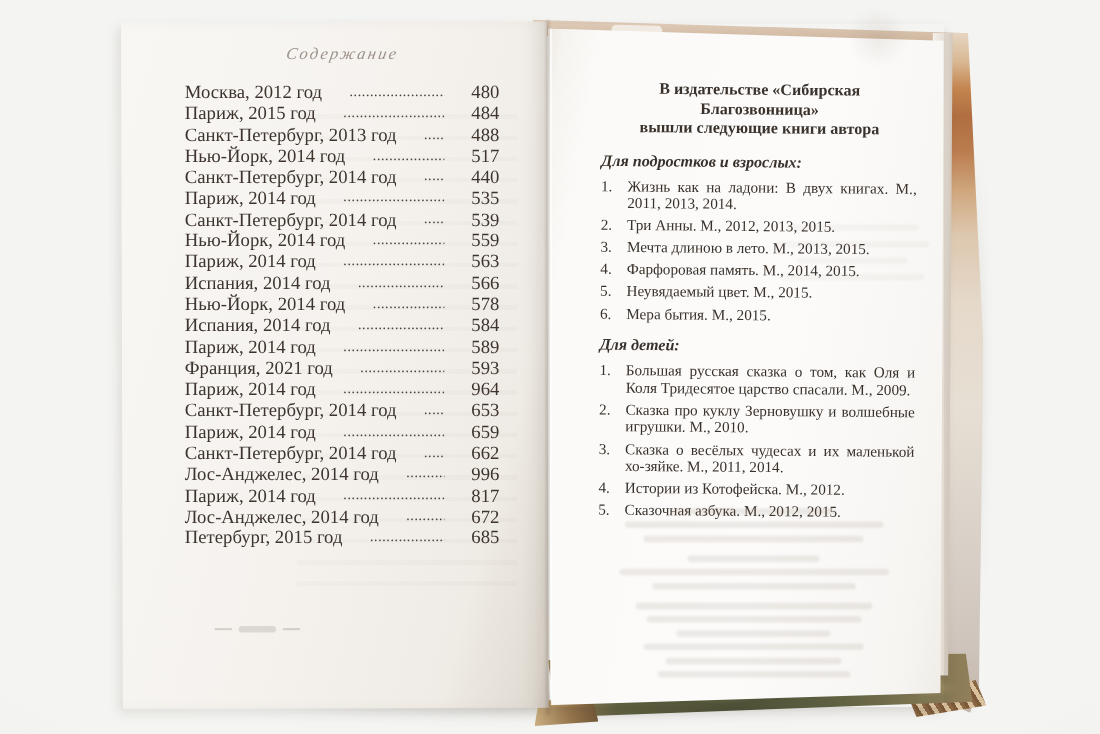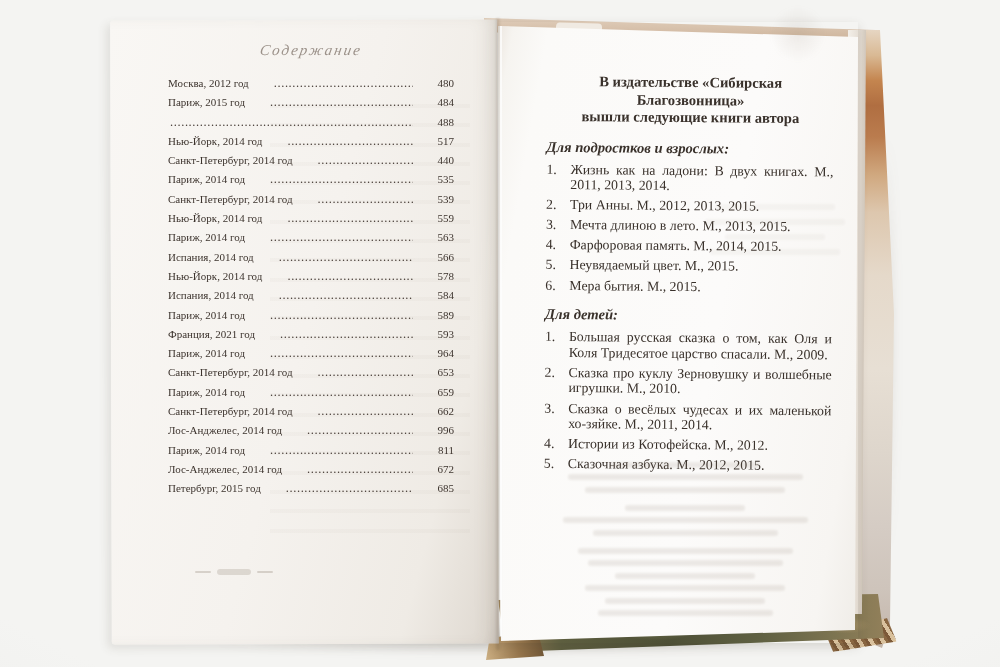--- a/index.html
+++ b/index.html
@@ -63,21 +63,21 @@
     background:linear-gradient(to right,rgba(70,55,42,0),rgba(70,55,42,.20) 60%,rgba(70,55,42,.05));
     filter:blur(.8px);}
   .page-right-edge-hl{position:absolute;left:500px;top:26px;width:2px;height:610px;
     background:rgba(255,255,255,.75);}
   
   .lp-content{position:absolute;left:111px;top:20px;width:387px;height:624px;
     padding:20px 44px 0 57px;box-sizing:border-box;color:#3d342e;}
   .toc-title{text-align:center;font-style:italic;color:#9b9189;font-size:15px;
     letter-spacing:2px;transform:skewX(-10deg);margin-top:2px;}
   .toc-list{margin-top:15px;}
-  .toc-row{display:flex;align-items:center;font-size:11px;line-height:19.3px;white-space:nowrap;gap:23px;}
+  .toc-row{display:flex;align-items:center;font-size:17px;line-height:19.3px;white-space:nowrap;gap:23px;}
   .toc-dots{flex:1;overflow:hidden;margin:0 2px;color:#4a403a;font-size:12.5px;letter-spacing:.6px;}
   .toc-dots::after{content:"........................................................................................................";}
   .toc-page{text-align:right;}
   .lp-showthrough{position:absolute;left:270px;top:95px;width:200px;height:450px;opacity:.5;
     background:repeating-linear-gradient(to bottom,transparent 0 9px,rgba(125,108,90,.07) 9px 13px,transparent 13px 19.3px);}
   .page-mark{position:absolute;left:174px;top:566px;width:120px;height:12px;opacity:.25;filter:blur(.7px);
     display:flex;align-items:center;justify-content:center;gap:6px;}
   .page-mark i{display:block;height:2px;background:#7d6e5e;border-radius:2px;}
   .pm-dash{width:16px;}
   .pm-mid{width:34px;height:6px !important;border-radius:3px !important;opacity:.8;}
@@ -128,20 +128,21 @@
           <span class="toc-page">480</span>
         </div>
 
         <div class="toc-row">
           <span class="toc-label">Париж, 2015 год</span>
           <span class="toc-dots"></span>
           <span class="toc-page">484</span>
         </div>
 
         <div class="toc-row">
+          <span class="toc-label">Санкт-Петербург, 2013 год</span>
           <span class="toc-dots"></span>
           <span class="toc-page">488</span>
         </div>
 
         <div class="toc-row">
           <span class="toc-label">Нью-Йорк, 2014 год</span>
           <span class="toc-dots"></span>
           <span class="toc-page">517</span>
         </div>
 
@@ -231,21 +232,21 @@
 
         <div class="toc-row">
           <span class="toc-label">Лос-Анджелес, 2014 год</span>
           <span class="toc-dots"></span>
           <span class="toc-page">996</span>
         </div>
 
         <div class="toc-row">
           <span class="toc-label">Париж, 2014 год</span>
           <span class="toc-dots"></span>
-          <span class="toc-page">811</span>
+          <span class="toc-page">817</span>
         </div>
 
         <div class="toc-row">
           <span class="toc-label">Лос-Анджелес, 2014 год</span>
           <span class="toc-dots"></span>
           <span class="toc-page">672</span>
         </div>
 
 
 

